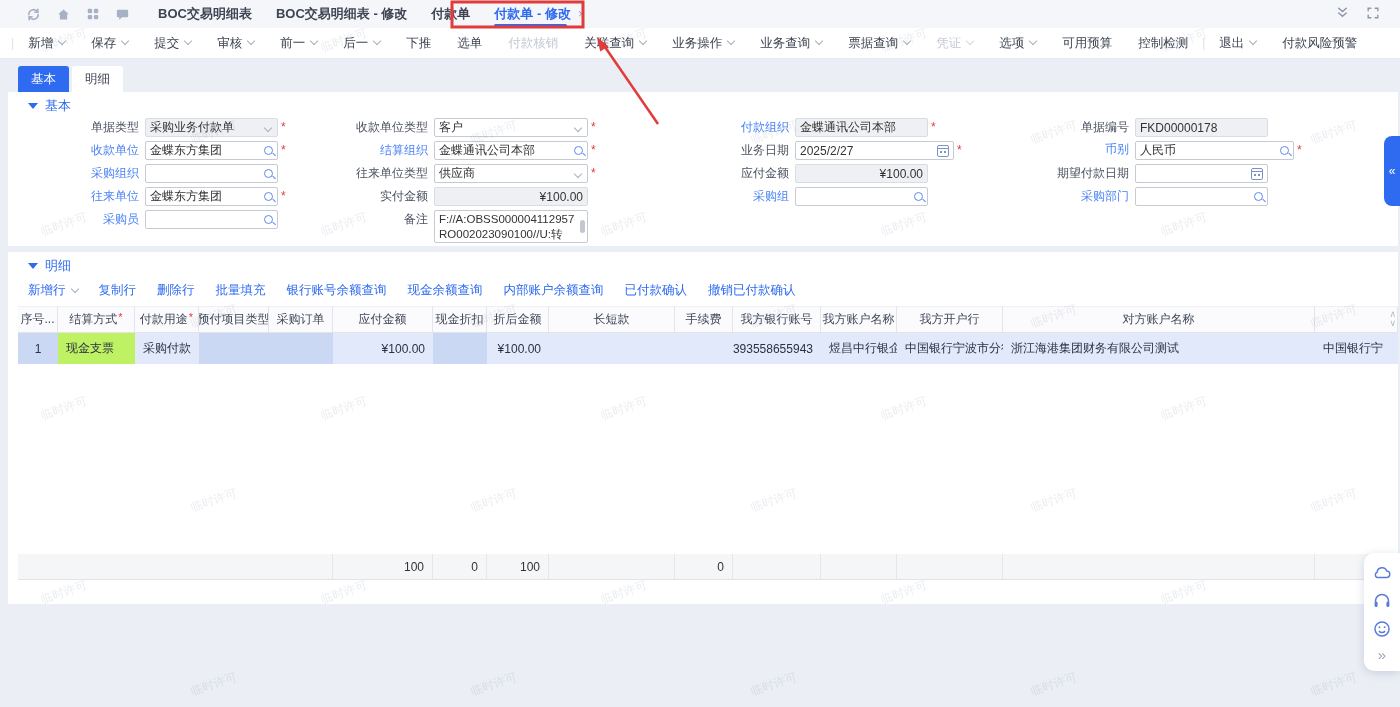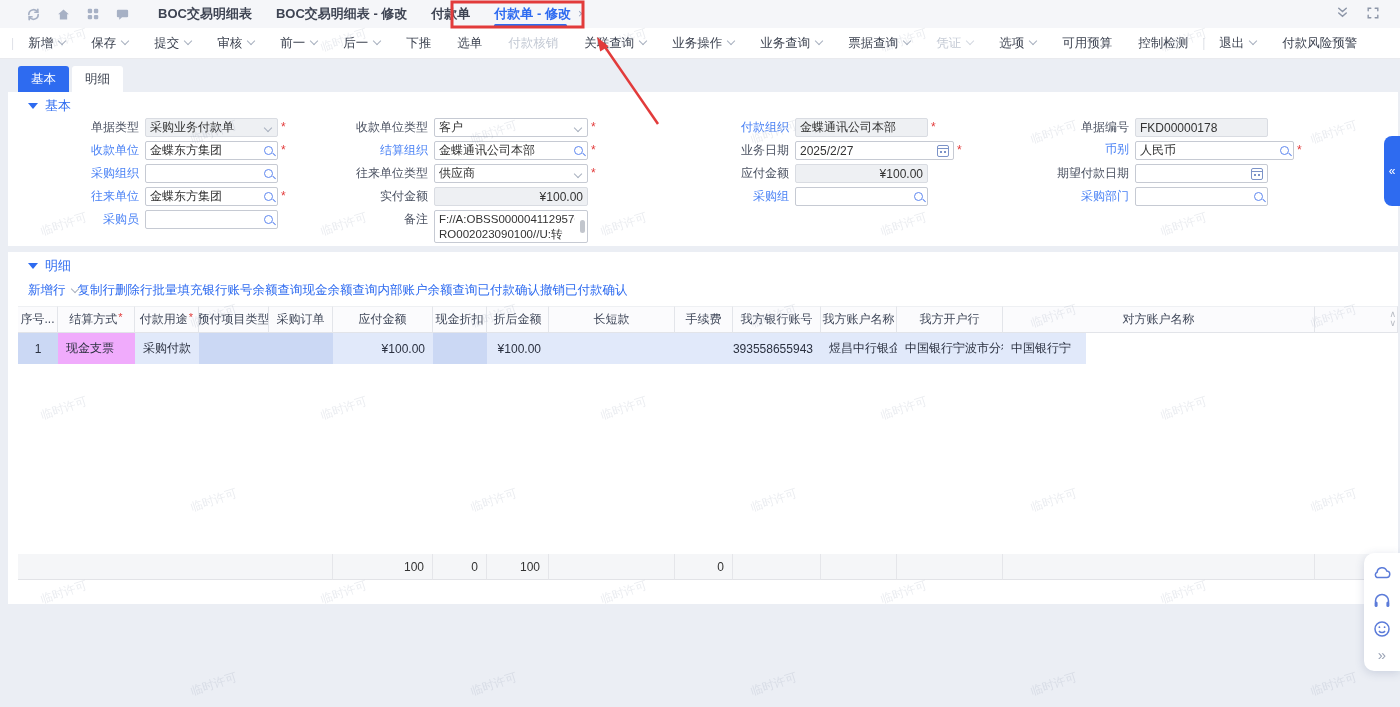--- a/index.html
+++ b/index.html
@@ -48,21 +48,21 @@
 .fbox.textarea::after{content:"";position:absolute;right:2px;top:9px;width:5px;height:13px;background:#c2c6cd;border-radius:3px}
 .req{color:#e23b3b;margin-left:3px;line-height:19px}
 .mag{width:9px;height:9px;border:1.4px solid #5e87f0;border-radius:50%;position:relative;flex:none;margin-left:2px}
 .mag::after{content:"";position:absolute;width:4px;height:1.4px;background:#5e87f0;right:-3.5px;bottom:-1px;transform:rotate(42deg)}
 .calic{width:12px;height:12px;border:1.2px solid #7c93c8;border-radius:2px;position:relative;flex:none;margin-left:2px}
 .calic::before{content:"";position:absolute;left:0;right:0;top:2.5px;height:1.2px;background:#7c93c8}
 .calic::after{content:"";position:absolute;left:2px;right:2px;top:5.5px;bottom:2px;
   background:linear-gradient(#7c93c8,#7c93c8) 0 0/2px 2px no-repeat,linear-gradient(#7c93c8,#7c93c8) 4px 0/2px 2px no-repeat,linear-gradient(#7c93c8,#7c93c8) 0 3px/6px 1.5px no-repeat}
 .selchev{margin:0 2px 0 2px}
 
-.dactions{position:absolute;left:20px;top:30px;display:flex;align-items:center;color:#2e6bf0;font-size:12.5px}
+.dactions{position:absolute;left:20px;top:30px;display:flex;align-items:center;gap:21px;color:#2e6bf0;font-size:12.5px}
 .dact{display:flex;align-items:center;cursor:pointer;white-space:nowrap}
 .dact .chev{margin-left:6px}
 
 .tbl{position:absolute;left:10px;top:54px;width:1380px}
 .trow{display:flex;width:1380px}
 .hcell{height:27px;display:flex;align-items:center;justify-content:center;font-size:12px;color:#40485a;background:#fbfbfd;border-right:1px solid #e3e5ea;border-top:1px solid #eef0f3;border-bottom:1px solid #e2e4e9;overflow:hidden;white-space:nowrap}
 .hreq{color:#e23b3b;margin-left:1px;margin-top:-6px;font-size:11px}
 .dcell{height:31px;display:flex;align-items:center;padding:0 8px;color:#2b3140;overflow:hidden;white-space:nowrap;cursor:default}
 .scell{height:26px;display:flex;align-items:center;justify-content:flex-end;padding:0 8px;background:#f5f6f8;border-right:1px solid #e5e6ea;border-bottom:1px solid #e2e3e7;color:#333;overflow:hidden}
 .hscroll{position:absolute;left:10px;top:310px;width:1380px;height:10px}
@@ -434,32 +434,33 @@
           </div>
           <div class="hcell" style="width: 312px;">
             <span>对方账户名称</span>
           </div>
           <div class="hcell" style="width: 83px;">
             <span></span>
           </div>
         </div>
         <div class="trow">
           <div class="dcell" style="width: 40px; justify-content: center; background: rgb(203, 216, 244);">1</div>
-          <div class="dcell" style="width: 77px; justify-content: flex-start; background: #f0abfc;">现金支票</div>
+          <div class="dcell" style="width: 77px; justify-content: flex-start; background: #bef264;">现金支票</div>
           <div class="dcell" style="width: 64px; justify-content: flex-start; background: rgb(225, 233, 250);">采购付款</div>
           <div class="dcell" style="width: 70px; justify-content: center; background: rgb(203, 216, 244);"></div>
           <div class="dcell" style="width: 64px; justify-content: center; background: rgb(203, 216, 244);"></div>
           <div class="dcell" style="width: 100px; justify-content: flex-end; background: rgb(225, 233, 250);">¥100.00</div>
           <div class="dcell" style="width: 54px; justify-content: flex-end; background: rgb(203, 216, 244);"></div>
           <div class="dcell" style="width: 62px; justify-content: flex-end; background: rgb(225, 233, 250);">¥100.00</div>
           <div class="dcell" style="width: 126px; justify-content: flex-end; background: rgb(225, 233, 250);"></div>
           <div class="dcell" style="width: 58px; justify-content: flex-end; background: rgb(225, 233, 250);"></div>
           <div class="dcell" style="width: 88px; justify-content: flex-end; background: rgb(225, 233, 250);">393558655943</div>
           <div class="dcell" style="width: 76px; justify-content: flex-start; background: rgb(225, 233, 250);">煜昌中行银企...</div>
           <div class="dcell" style="width: 106px; justify-content: flex-start; background: rgb(225, 233, 250);">中国银行宁波市分行</div>
+          <div class="dcell" style="width: 312px; justify-content: flex-start; background: rgb(225, 233, 250);">浙江海港集团财务有限公司测试</div>
           <div class="dcell" style="width: 83px; justify-content: flex-start; background: rgb(225, 233, 250);">中国银行宁</div>
         </div>
       </div>
     <div class="vmini">∧<br>∨</div>
     <div class="hscroll">
       <span class="harrow">‹</span>
       <span class="hthumb"></span>
     </div>
     <div class="trow" id="sumrow" style="position:absolute;left:10px;top:302px">
         <div class="scell" style="width: 315px;"></div>

